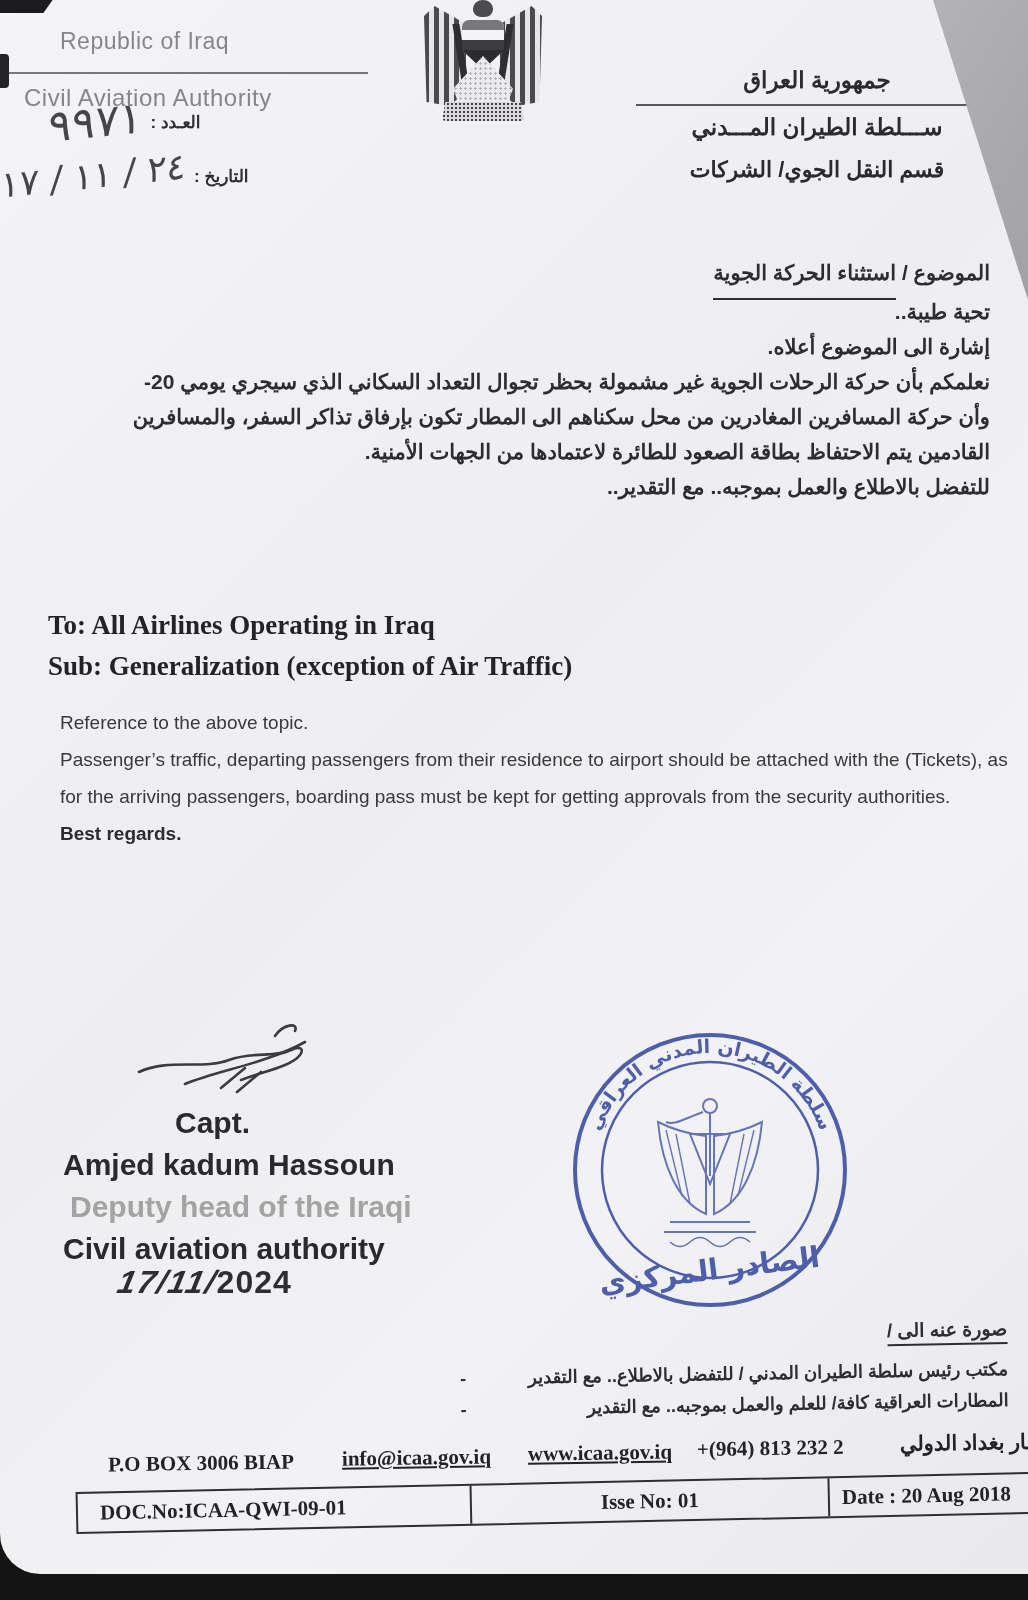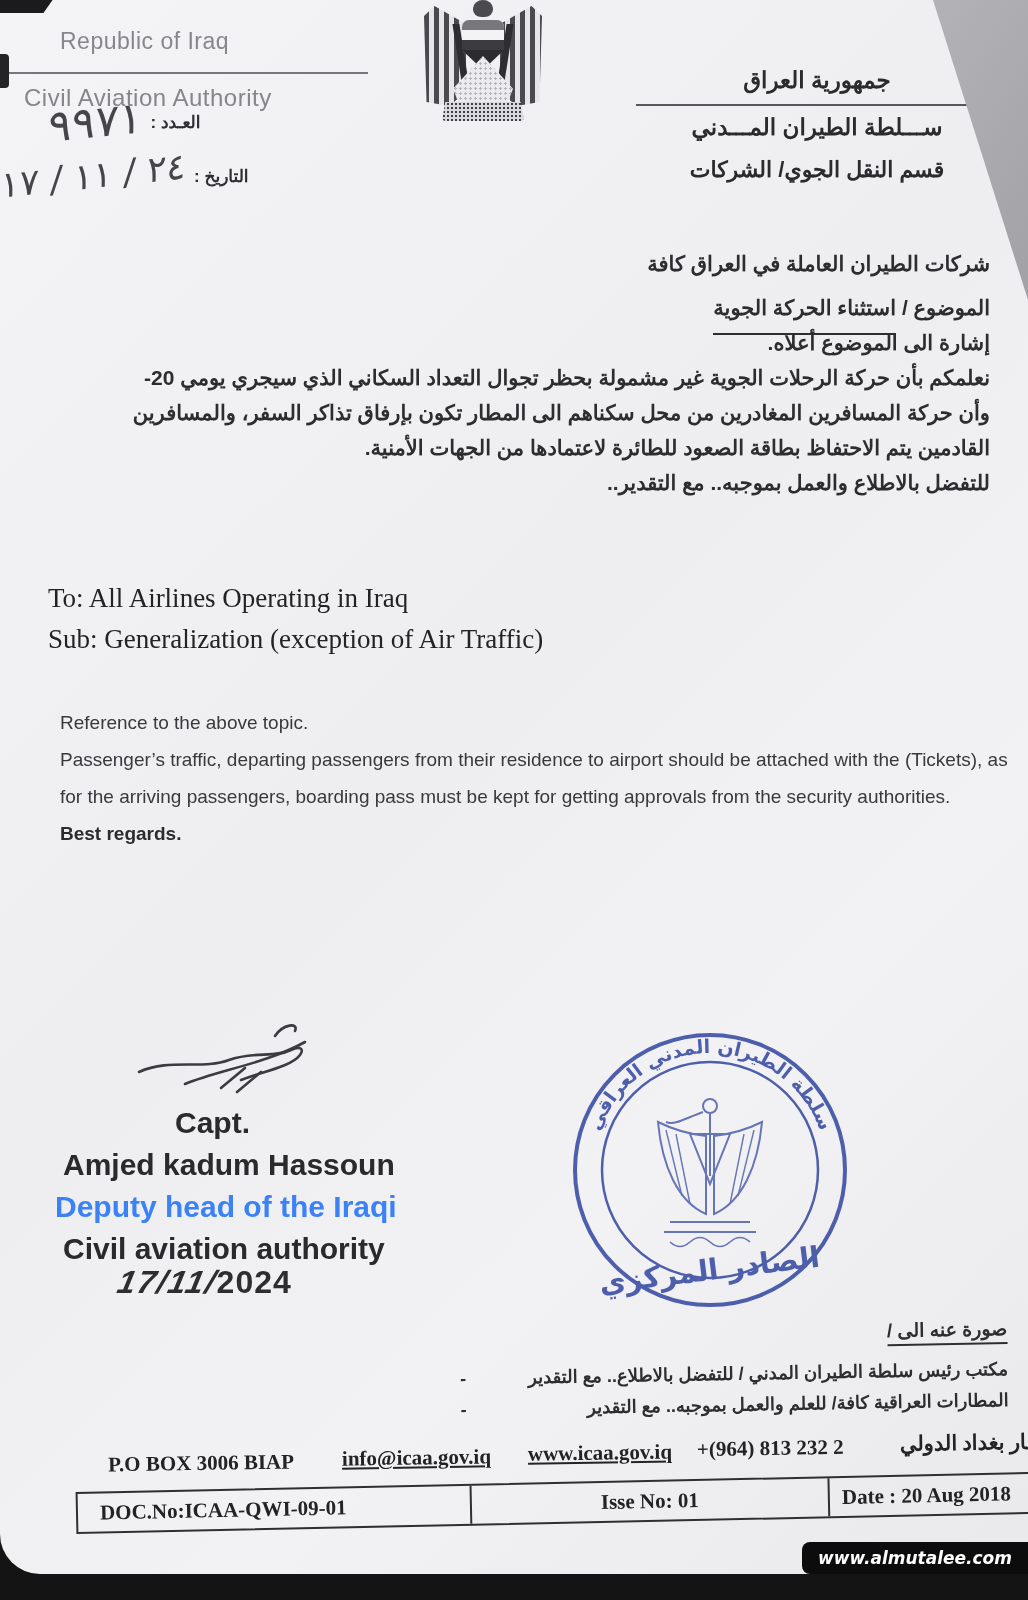--- a/index.html
+++ b/index.html
@@ -48,32 +48,32 @@
   .emb-skirt{left:29px;top:56px;width:60px;height:48px;background-color:#ebebee;background-image:radial-gradient(#b5b5ba 1px,transparent 1.3px);background-size:5px 5px;clip-path:polygon(50% 0,100% 68%,90% 100%,10% 100%,0 68%);}
   .emb-base{left:18px;top:102px;width:82px;height:19px;border-radius:4px;background-color:#d9d9dd;background-image:radial-gradient(#3f3f44 1.2px,transparent 1.5px);background-size:4px 4px;clip-path:polygon(4% 0,96% 0,100% 100%,0 100%);}
 
   
   .ar-body{left:40px;right:38px;top:246px;direction:rtl;text-align:right;font-weight:bold;color:#2d2d30;font-size:21px;}
   .ar-line{line-height:35px;white-space:nowrap;overflow:visible;}
   .u{border-bottom:2.5px solid #2e2e30;padding-bottom:14px;}
   .ltr{direction:ltr;unicode-bidi:bidi-override;}
 
   
-  .en-head{left:48px;top:578px;font-family:"Liberation Serif",serif;font-weight:normal;color:#232325;font-size:27px;line-height:41px;}
+  .en-head{left:48px;top:605px;font-family:"Liberation Serif",serif;font-weight:bold;color:#232325;font-size:27px;line-height:41px;}
 
   
   .en-body{left:60px;top:704px;width:958px;color:#39393c;font-size:19px;line-height:37px;}
   .en-body p{margin:0;}
   .en-bold{font-weight:bold;color:#2c2c2f;}
 
   
   .sig-svg{left:133px;top:1014px;}
   .sig-rank{left:175px;top:1106px;font-size:30px;font-weight:bold;color:#2a2a2d;}
   .sig-name{left:63px;top:1148px;font-size:30px;font-weight:bold;color:#2a2a2d;}
-  .sig-t1{left:55px;top:1190px;font-size:30px;font-weight:bold;color:#3b82f6;}
+  .sig-t1{left:70px;top:1190px;font-size:30px;font-weight:bold;color:#a3a3a3;}
   .sig-t2{left:63px;top:1232px;font-size:30px;font-weight:bold;color:#2a2a2d;}
   .sig-date{left:118px;top:1264px;font-size:32px;color:#2e2e31;}
   .sig-date .hand{display:inline-block;font-style:italic;font-weight:600;transform:skewX(-12deg);letter-spacing:2px;}
   .sig-date .year{font-weight:bold;letter-spacing:1px;}
 
   
   .stamp{left:566px;top:1026px;opacity:.92;}
 
   
   .cc{right:20px;top:1322px;width:560px;direction:rtl;color:#2e2e31;font-weight:bold;transform:rotate(-1deg);}
@@ -141,22 +141,22 @@
   </div>
 
   <div class="abs h-right">
     <div class="l1">جمهورية العراق</div>
     <div class="rline"></div>
     <div class="l2">ســـلطة الطيران المـــدني</div>
     <div class="l3">قسم النقل الجوي/ الشركات</div>
   </div>
 
   <div class="abs ar-body">
-    <div class="ar-line" style="margin-left:232px;">شركات الطيران العاملة في العراق كافة</div>
     <div class="ar-line" style="margin-left:238px;margin-top:9px;"><span>الموضوع / </span><span class="u">استثناء الحركة الجوية</span></div>
+    <div class="ar-line" style="margin-left:52px;margin-top:4px;">تحية طيبة..</div>
     <div class="ar-line">إشارة الى الموضوع أعلاه.</div>
     <div class="ar-line">نعلمكم بأن حركة الرحلات الجوية غير مشمولة بحظر تجوال التعداد السكاني الذي سيجري يومي 20-</div>
     <div class="ar-line">وأن حركة المسافرين المغادرين من محل سكناهم الى المطار تكون بإرفاق تذاكر السفر، والمسافرين</div>
     <div class="ar-line">القادمين يتم الاحتفاظ بطاقة الصعود للطائرة لاعتمادها من الجهات الأمنية.</div>
     <div class="ar-line" style="margin-left:258px;">للتفضل بالاطلاع والعمل بموجبه.. مع التقدير..</div>
   </div>
 
   <div class="abs en-head">
     <div>To: All Airlines Operating in Iraq</div>
     <div>Sub: Generalization (exception of Air Traffic)</div>
@@ -234,14 +234,13 @@
     <span class="c-phone">+(964) 813 232 2</span>
     <span class="c-loc">مطار بغداد الدولي</span>
   </div>
 
   <div class="abs doc-table">
     <div class="cell cell-doc">DOC.No:ICAA-QWI-09-01</div>
     <div class="cell cell-isse">Isse No: 01</div>
     <div class="cell cell-date">Date : 20 Aug 2018</div>
   </div>
 
-  <div class="watermark">www.almutalee.com</div>
 </div>
 
 </body></html>

